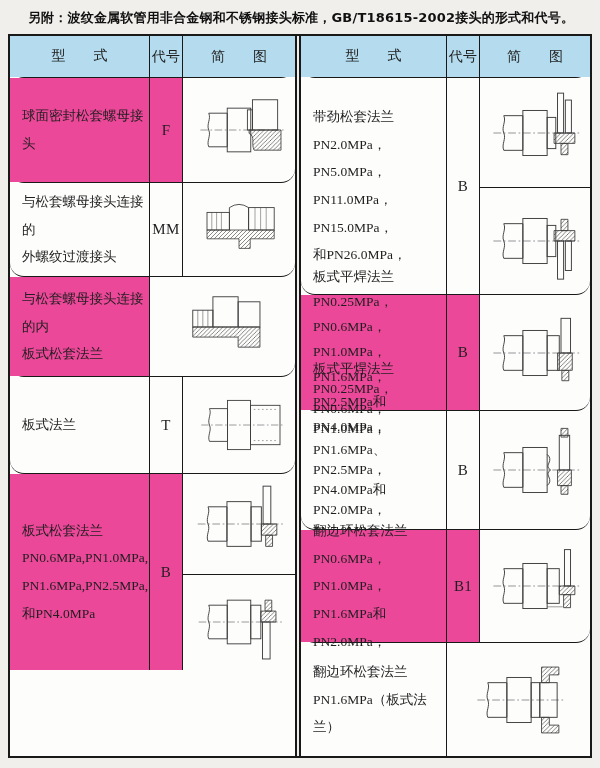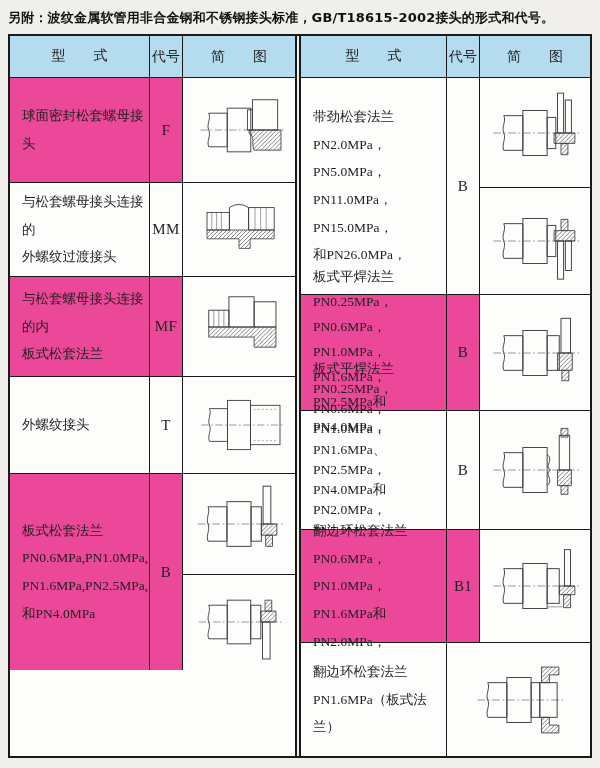--- a/index.html
+++ b/index.html
@@ -1,22 +1,22 @@
 <!DOCTYPE html>
 <html><head>
 <meta charset="utf-8">
 <style>
   html,body{margin:0;padding:0;}
   .page{width:600px;height:768px;background:#f0efec;font-family:"Liberation Serif",serif;color:#1e1e1e;overflow:hidden;}
-  .doc-title{padding:9px 6px 7px 8px;font-family:"DejaVu Sans",sans-serif;font-weight:bold;font-size:13px;letter-spacing:0.2px;color:#101010;}
+  .doc-title{padding:9px 6px 7px 8px;font-family:"DejaVu Sans",sans-serif;font-weight:bold;font-size:13px;letter-spacing:0.2px;color:#101010;text-align:center;}
   .table-wrap{margin:0 8px;width:584px;height:724px;box-sizing:border-box;border:2px solid #191919;display:flex;background:#f0efec;}
   .half{display:flex;flex-direction:column;background:#fdfdfc;}
   .half-left{width:287px;box-sizing:border-box;border-right:2px solid #191919;}
   .half-right{flex:1;box-sizing:border-box;border-left:2px solid #191919;margin-left:2px;}
-  .row{display:flex;box-sizing:border-box;border-bottom:1px solid #191919;flex-shrink:0;}
+  .row{display:flex;box-sizing:border-box;border-bottom:1px solid #191919;flex-shrink:0;border-radius:14px;}
   .row.last{border-bottom:none;}
   .cell{box-sizing:border-box;border-right:1px solid #191919;}
   .cell.diag{border-right:none;}
   .type{width:140px;display:flex;align-items:center;padding:4px 4px 4px 12px;font-size:13.5px;line-height:2.05;white-space:pre-line;}
   .half-right .type{width:146px;}
   .type.mid{line-height:1.85;}
   .type.tight{line-height:1.5;}
   .code{width:33px;display:flex;align-items:center;justify-content:center;font-size:15px;letter-spacing:0.3px;}
   .diag{flex:1;display:flex;flex-direction:column;}
   .subcell{display:flex;align-items:center;justify-content:center;box-sizing:border-box;flex-shrink:0;}
@@ -86,41 +86,40 @@
             <path class="th" d="M80 22 V50 M87 22 V50 M94 22 V50"></path>
             <path class="ht" d="M20 50 H104 V61 H74 V73 H60 V61 H20 Z" fill="url(#p3)"></path>
           </svg>
         </div>
           </div>
       </div>
 
       <div class="row" style="height:100px">
         <div class="cell type hl">与松套螺母接头连接的内
 板式松套法兰</div>
-        <div class="cell code hl">MF</div>
         <div class="cell diag">
             <div class="subcell" style="flex:1">
           <svg width="106" height="84" viewBox="0 0 120 100">
             <defs>
                   <pattern id="p4" width="5" height="5" patternUnits="userSpaceOnUse">
                     <path d="M0 5 L5 0" stroke="#4a4a4a" stroke-width="0.8"></path>
                   </pattern>
                 </defs>
             <rect class="ln" x="24" y="30" width="24" height="20"></rect>
             <path class="th" d="M30 30 V50 M36 30 V50 M42 30 V50"></path>
             <rect class="ln" x="48" y="14" width="30" height="36"></rect>
             <rect class="ln" x="78" y="20" width="26" height="30"></rect>
             <path class="ht" d="M24 50 H104 V74 H78 V62 H24 Z" fill="url(#p4)"></path>
           </svg>
         </div>
           </div>
       </div>
 
       <div class="row" style="height:97px">
-        <div class="cell type">外螺纹接头</div>
+        <div class="cell type">板式法兰</div>
         <div class="cell code">T</div>
         <div class="cell diag">
             <div class="subcell" style="flex:1">
           <svg width="106" height="82" viewBox="0 0 120 100">
             <path class="cl" d="M14 50 H114"></path>
             <path class="ln" d="M24 30 H46 V70 H24 C21 63 27 57 24 50 C21 43 27 37 24 30 Z"></path>
             <rect class="ln" x="46" y="20" width="28" height="60"></rect>
             <rect class="ln" x="74" y="26" width="36" height="48"></rect>
             <path class="th" d="M78 31 H106 M78 69 H106" stroke-dasharray="2 3"></path>
           </svg>

